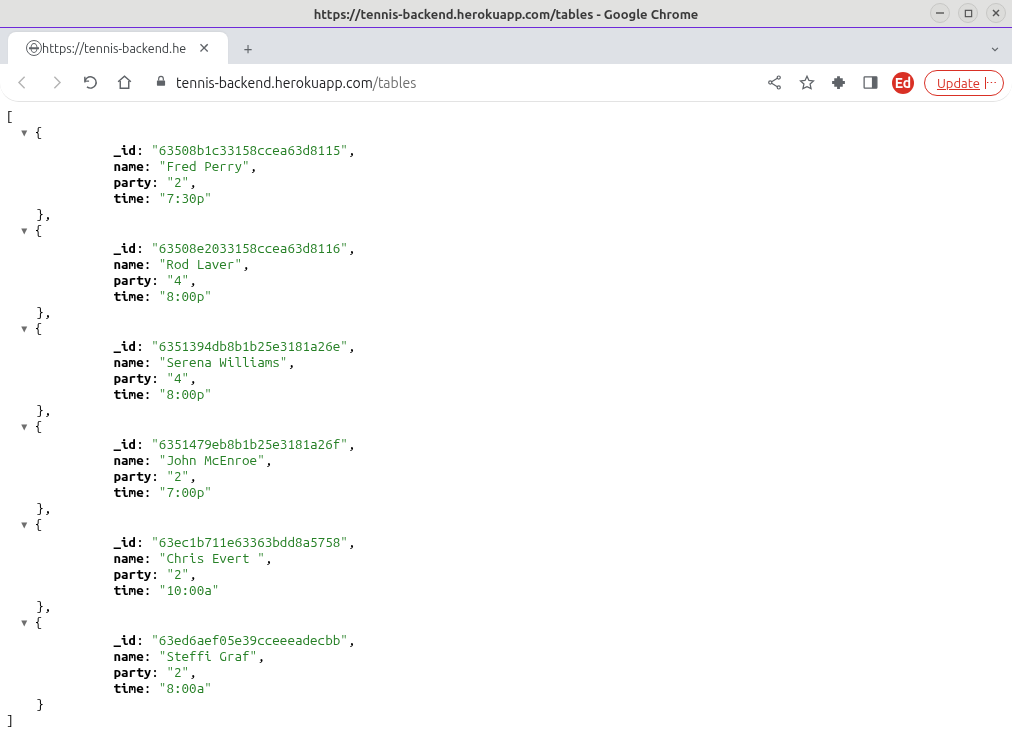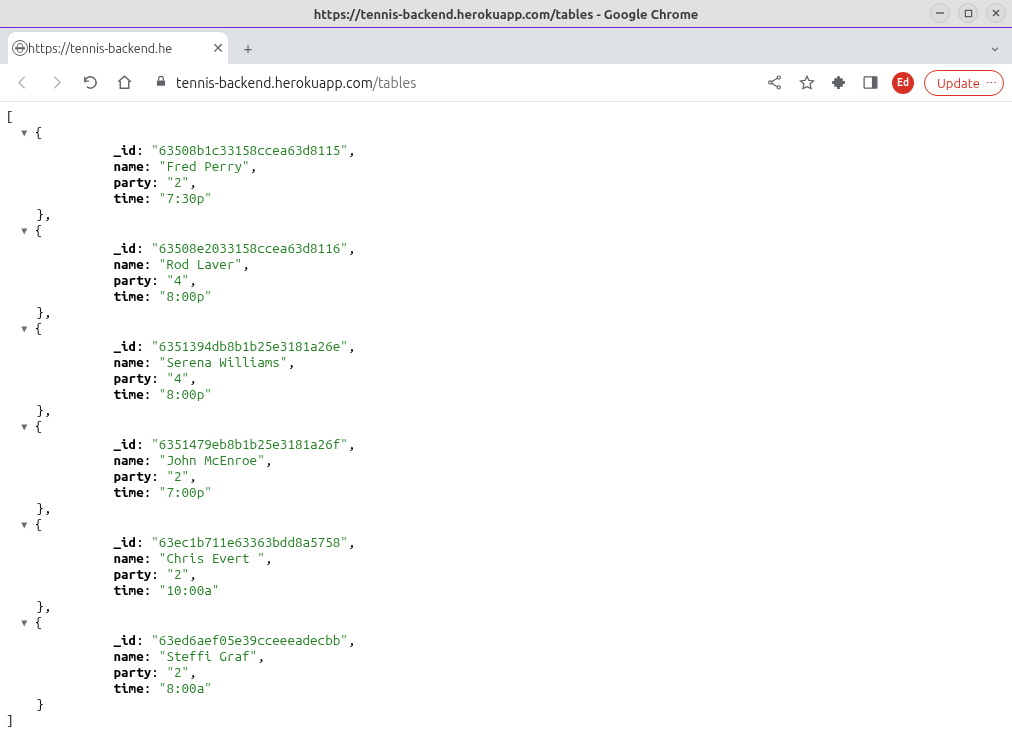--- a/index.html
+++ b/index.html
@@ -51,21 +51,21 @@
     position: relative;
   }
   .tab {
     background: #fff;
     height: 32px;
     width: 220px;
     border-top-left-radius: 8px;
     border-top-right-radius: 8px;
     display: flex;
     align-items: center;
-    padding: 0 4px;
+    padding: 0 18px;
     font-size: 12.5px;
     color: #3c4043;
     box-shadow: 0 -1px 2px rgba(0,0,0,.05);
   }
   .tab .favicon {
     width: 16px; height: 16px; flex: none;
     border: 1.5px solid #5f6368; border-radius: 50%;
     position: relative;
   }
   .tab .favicon::before {
@@ -86,44 +86,45 @@
   }
   
   .toolbar {
     height: 38px;
     background: #fff;
     border-bottom: 1px solid #e3e3e3;
     display: flex;
     align-items: center;
     padding: 0 8px;
     gap: 6px;
+    border-radius: 19px;
   }
   .navbtn { width:28px; height:28px; display:flex; align-items:center; justify-content:center; color:#5f6368; border-radius:50%; }
   .navbtn.disabled { color: #b4b4b4; }
   .navbtn svg { width:17px; height:17px; }
   .addr {
     flex: 1;
     height: 30px;
     background: #fff;
     display: flex; align-items: center;
     padding: 0 10px;
     gap: 8px;
     font-size: 14px;
     color: #202124;
   }
   .lock { color:#5f6368; }
   .addr .host { color:#202124; }
   .addr .path { color:#6f6f6f; }
   .right-icons { display:flex; align-items:center; gap:10px; margin-left:6px; }
   .ticon { width:22px; height:22px; display:flex; align-items:center; justify-content:center; color:#5f6368; }
-  .avatar { width:22px; height:22px; border-radius:50%; background:#d93025; color:#fff; font-size:10px; font-weight:700; display:flex; align-items:center; justify-content:center; }
+  .avatar { width:22px; height:22px; border-radius:50%; background:#d93025; color:#fff; font-size:14px; font-weight:700; display:flex; align-items:center; justify-content:center; }
   .update {
     border:1px solid #d93025; color:#d93025; background:#fff;
     border-radius: 14px; height:26px; padding: 0 6px 0 12px;
-    display:flex; align-items:center; gap:6px; font-size:13px;
+    display:flex; align-items:center; gap:6px; font-size:13px;text-decoration:underline;
   }
   .update .dots { letter-spacing: 1px; writing-mode: vertical-rl; font-size:11px; line-height:1; }
   
   .content {
     font-family: "Ubuntu Mono", "DejaVu Sans Mono", monospace;
     font-size: 13.5px;
     line-height: 16px;
     padding: 6px;
     white-space: pre;
     color: #000;

